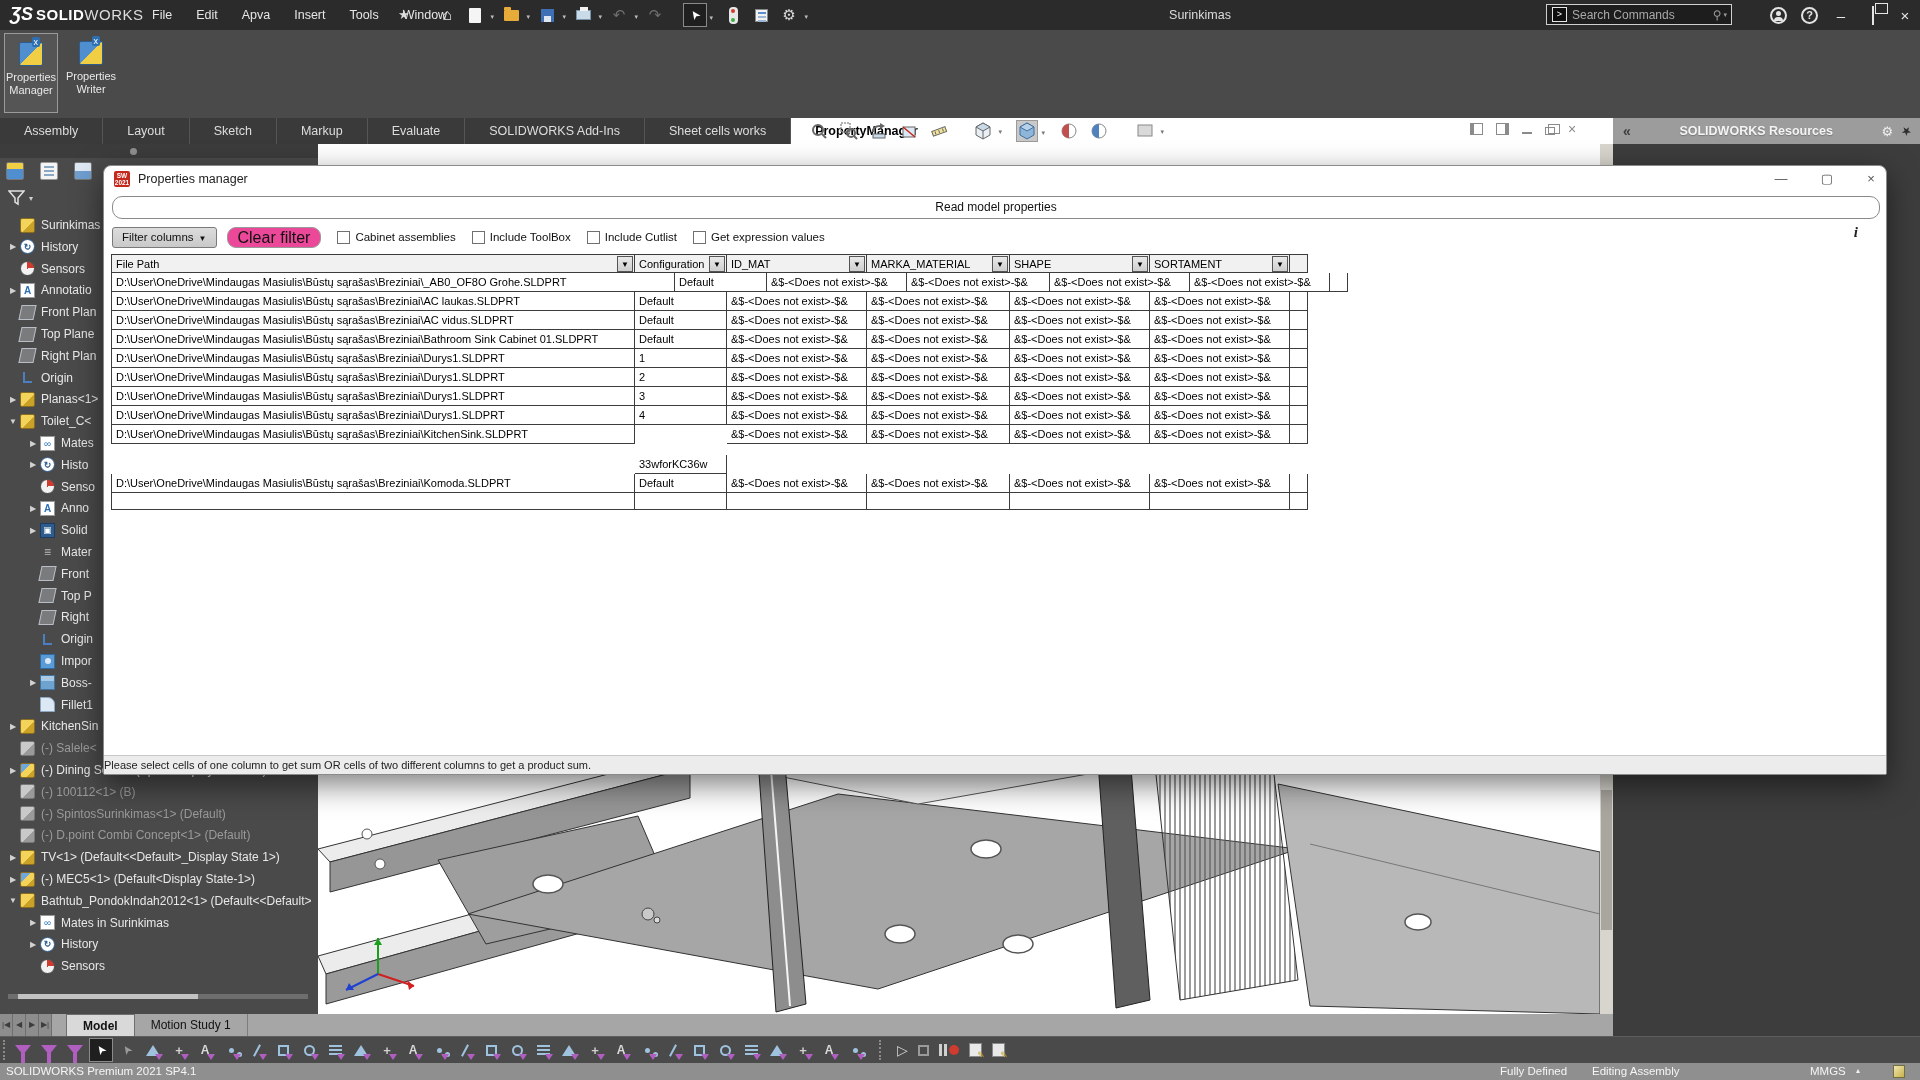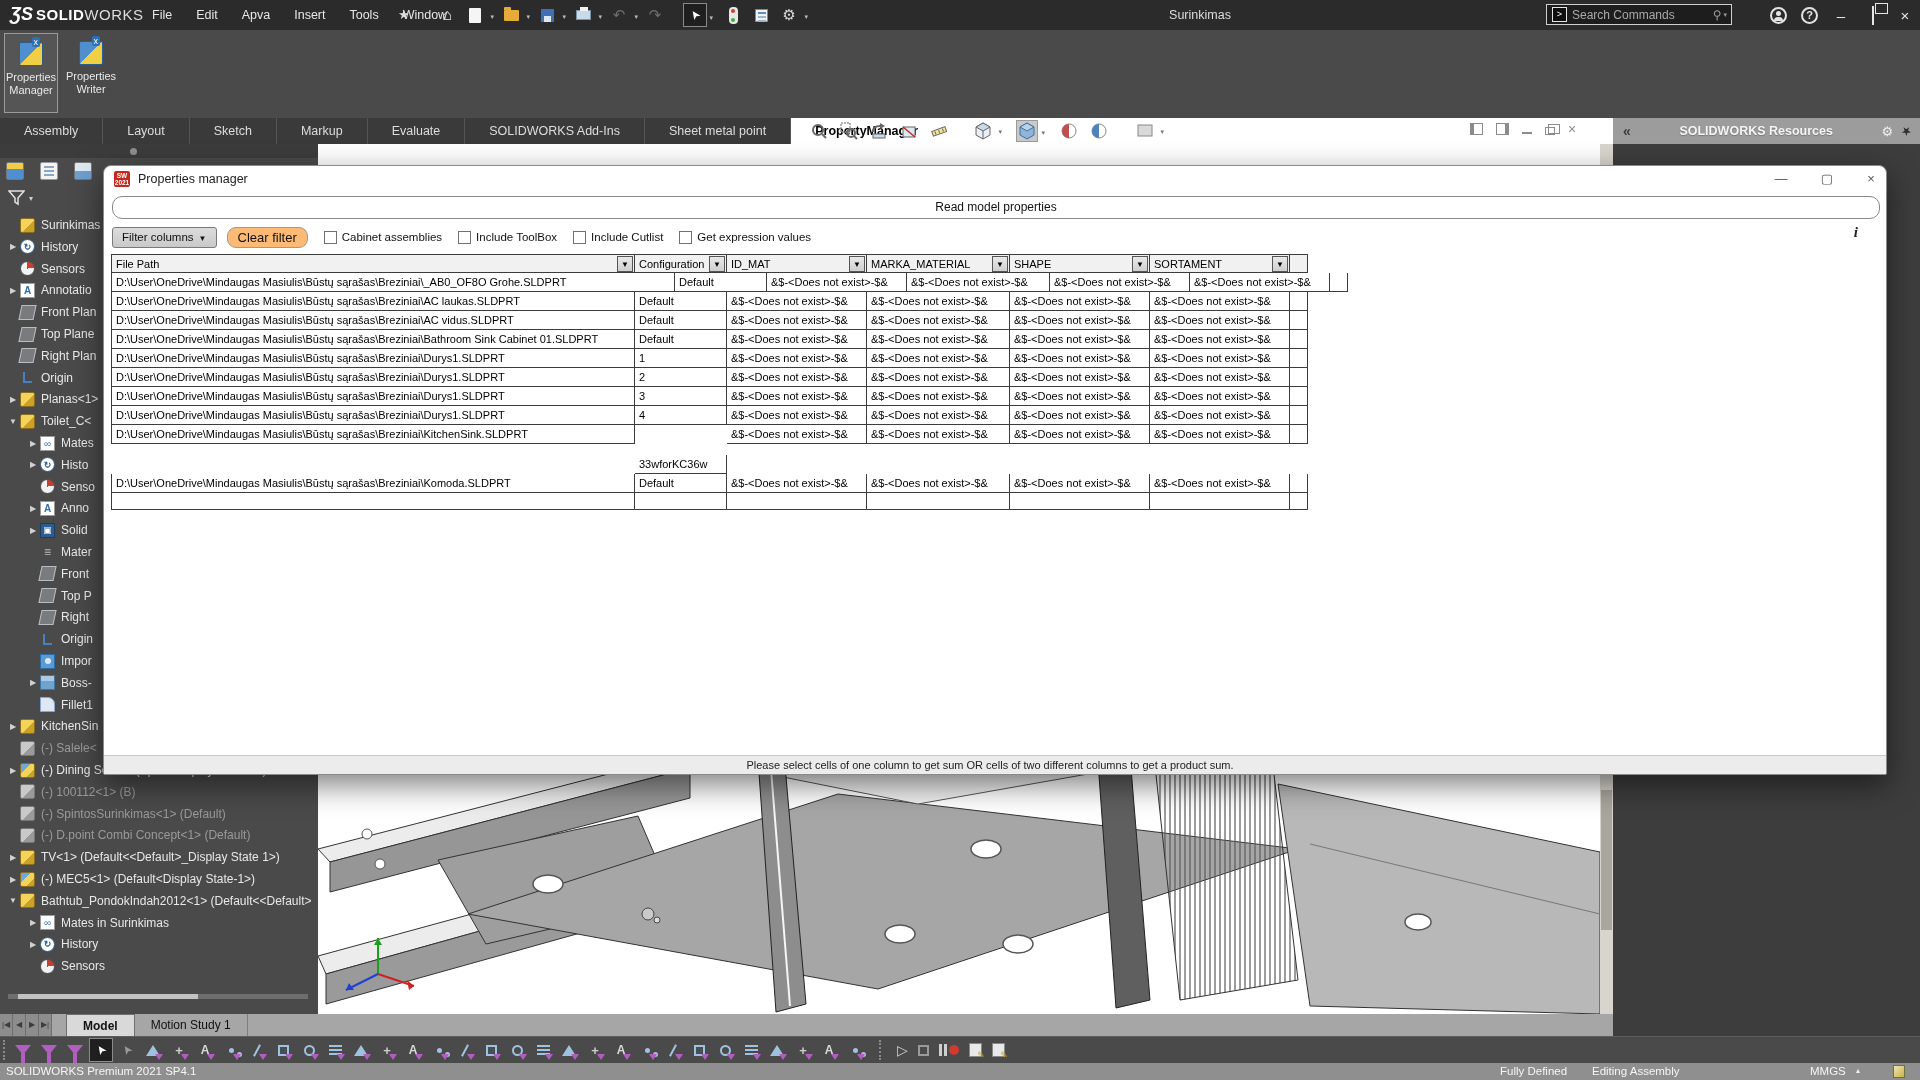--- a/index.html
+++ b/index.html
@@ -126,32 +126,32 @@
   
   #dialog { position:absolute; left:103px; top:165px; width:1784px; height:610px; background:#fff; border:1px solid #8a8a8a; border-radius:8px 8px 2px 2px; box-shadow:0 10px 30px rgba(0,0,0,.5); z-index:10; }
   #dlg-titlebar { position:absolute; left:0; top:0; width:100%; height:26px; display:flex; align-items:center; }
   #dlg-icon { width:16px; height:16px; margin-left:10px; background:#c5281c; border-radius:2px; color:#fff; font-size:6.5px; font-weight:bold; text-align:center; line-height:7px; padding-top:1px; }
   #dlg-title { margin-left:8px; font-size:12.5px; color:#222; }
   .dlg-ctl { position:absolute; top:4px; width:30px; height:18px; text-align:center; color:#555; font-size:13px; line-height:18px; }
   #dlg-read { position:absolute; left:8px; top:30px; width:1768px; height:23px; border:1px solid #8a8a8a; border-radius:10px; background:#fff; font-size:12px; color:#111; text-align:center; line-height:21px; }
   #dlg-filterrow { position:absolute; left:8px; top:60px; height:22px; display:flex; align-items:center; }
   #btn-filtercols { height:21px; padding:0 9px; background:linear-gradient(#dcdcdc,#c9c9c9); border:1px solid #7a7a7a; border-radius:3px; font-size:11.5px; color:#111; line-height:19px; }
   #btn-filtercols .cv { font-size:8px; margin-left:5px; }
-  #btn-clearfilter { height:21px; margin-left:10px; padding:0 10px; background:#fdba74; border:1px solid #9a9a9a; border-radius:9px; font-size:13px; color:#111; line-height:19px; }
+  #btn-clearfilter { height:21px; margin-left:10px; padding:0 10px; background:#ec4899; border:1px solid #9a9a9a; border-radius:9px; font-size:16px; color:#111; line-height:19px; }
   .cbx { display:flex; align-items:center; margin-left:16px; font-size:11.5px; color:#111; }
   .cbx .box { width:13px; height:13px; border:1px solid #707070; background:#fff; margin-right:5px; }
   #dlg-info { position:absolute; right:28px; top:58px; font-family:"Liberation Serif", serif; font-style:italic; font-weight:bold; font-size:15px; color:#222; }
   #dlg-table { position:absolute; left:7px; top:88px; }
   .trow { display:flex; }
   .tcell { border:1px solid #3c3c3c; border-top:none; border-left:none; height:19px; font-size:11px; color:#000; padding:0 4px; display:flex; align-items:center; white-space:nowrap; overflow:hidden; background:#fff; }
   .trow .tcell:first-child { border-left:1px solid #3c3c3c; }
   .trow.thead .tcell { border-top:1px solid #3c3c3c; background:#f1f1f1; position:relative; }
   .fbtn { position:absolute; right:1px; top:1px; width:16px; height:16px; background:linear-gradient(#e9e9e9,#cfcfcf); border:1px solid #555; font-size:8px; text-align:center; line-height:15px; color:#000; }
   .trow.tempty .tcell { height:17px; }
-  #dlg-footer { position:absolute; left:0; bottom:0; width:100%; height:19px; background:#ececec; border-top:1px solid #c8c8c8; border-radius:0 0 2px 2px; font-size:11px; color:#222; text-align:center; padding:3px 10px 0 0; }
+  #dlg-footer { position:absolute; left:0; bottom:0; width:100%; height:19px; background:#ececec; border-top:1px solid #c8c8c8; border-radius:0 0 2px 2px; font-size:11px; color:#222; text-align:left; padding:3px 10px 0 0; }
 
   
   #bottomtabs { position:absolute; left:0; top:1014px; width:1613px; height:22px; background:#a6a6a6; display:flex; align-items:stretch; }
   .bt-nav { width:13px; height:22px; background:#8d8d8d; border-right:1px solid #6f6f6f; color:#3c3c3c; font-size:8px; text-align:center; line-height:22px; }
   .btab { padding:0 16px; font-size:12px; color:#111; line-height:22px; border-right:1px solid #7d7d7d; }
   .btab.active { background:#d9d9d9; font-weight:bold; border:1px solid #6f6f6f; border-bottom:none; }
 
   #btoolbar { position:absolute; left:0; top:1036px; width:1920px; height:27px; background:#4a4a4a; border-top:1px solid #5d5d5d; display:flex; align-items:center; }
   #btoolbar .handle { width:6px; height:20px; margin-left:3px; border-left:2px dotted #8a8a8a; }
   .bt { width:24px; height:24px; margin-left:2px; position:relative; display:flex; align-items:center; justify-content:center; }
@@ -277,21 +277,21 @@
 
   <div id="tabrow">
     <div id="tabrow-white"></div>
     <div id="tabs">
         <span class="tab">Assembly</span>
         <span class="tab">Layout</span>
         <span class="tab">Sketch</span>
         <span class="tab">Markup</span>
         <span class="tab">Evaluate</span>
         <span class="tab">SOLIDWORKS Add-Ins</span>
-        <span class="tab">Sheet metal point</span>
+        <span class="tab">Sheet cells works</span>
         <span class="tab active">PropertyManager</span>
       </div>
     <div id="headsup">
       <span class="hu">
           <svg class="icon" width="18" height="18">
             <circle cx="8" cy="8" r="5" fill="none" stroke="#666" stroke-width="2"></circle>
             <line x1="12" y1="12" x2="16" y2="16" stroke="#666" stroke-width="2"></line>
           </svg>
         </span>
       <span class="hu">

